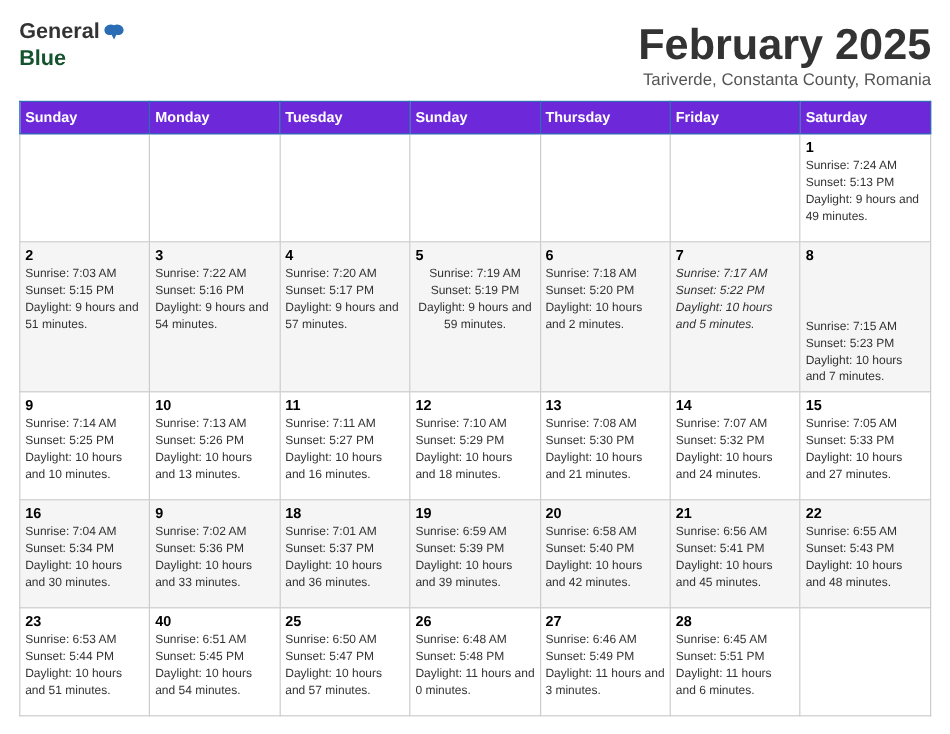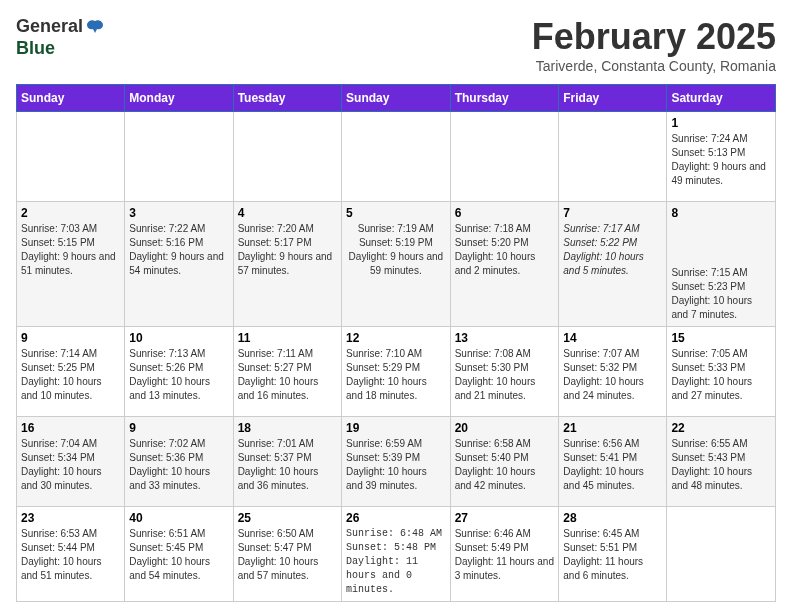--- a/index.html
+++ b/index.html
@@ -288,21 +288,21 @@
 Daylight: 10 hours and 54 minutes.</div>
         </td>
         <td>
           <span class="day-number">25</span>
           <div class="day-info" style="white-space: pre-line;">Sunrise: 6:50 AM
 Sunset: 5:47 PM
 Daylight: 10 hours and 57 minutes.</div>
         </td>
         <td>
           <span class="day-number">26</span>
-          <div class="day-info" style="white-space: pre-line; font-family: Liberation Mono, monospace;">Sunrise: 6:48 AM
+          <div class="day-info" style="white-space: pre-line;">Sunrise: 6:48 AM
 Sunset: 5:48 PM
 Daylight: 11 hours and 0 minutes.</div>
         </td>
         <td>
           <span class="day-number">27</span>
           <div class="day-info" style="white-space: pre-line;">Sunrise: 6:46 AM
 Sunset: 5:49 PM
 Daylight: 11 hours and 3 minutes.</div>
         </td>
         <td>

